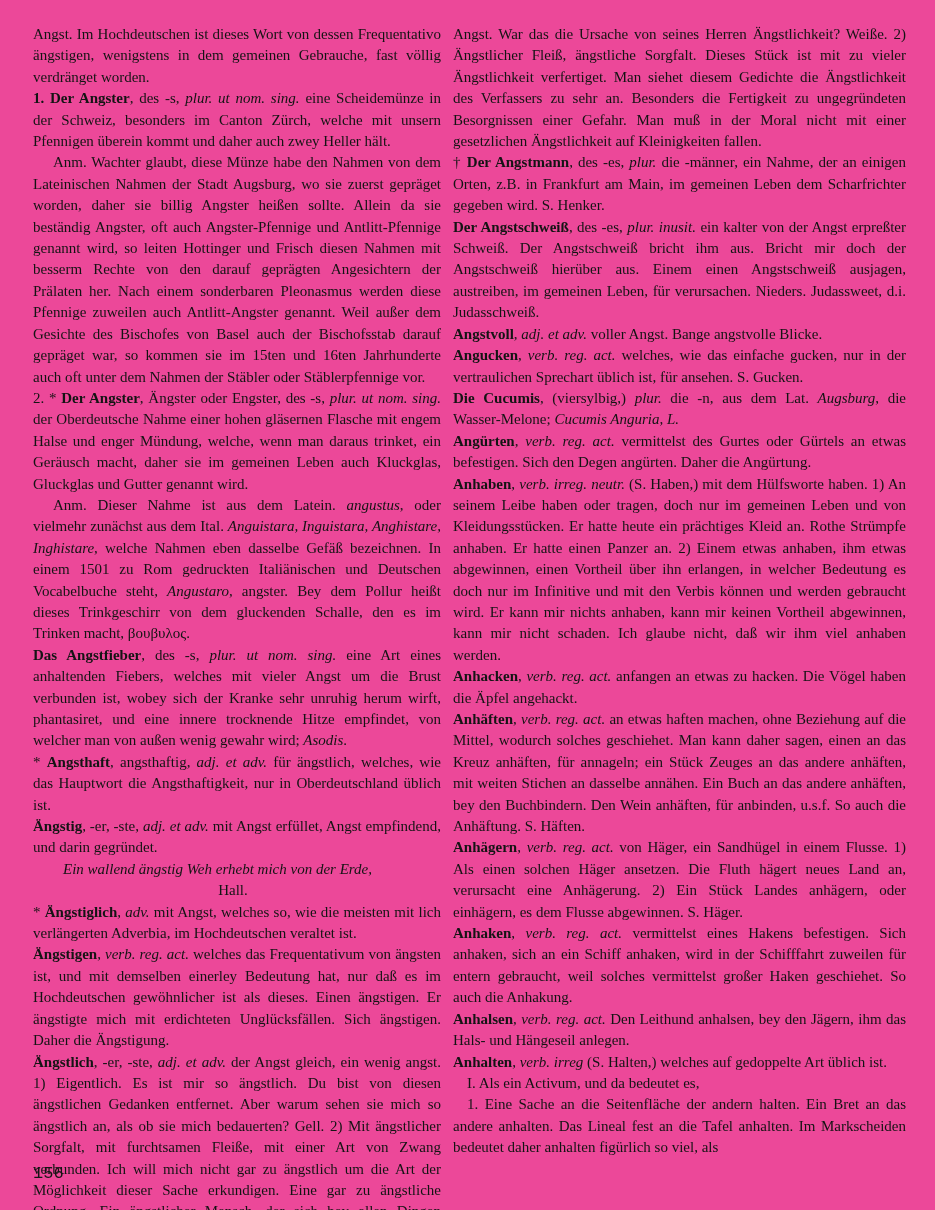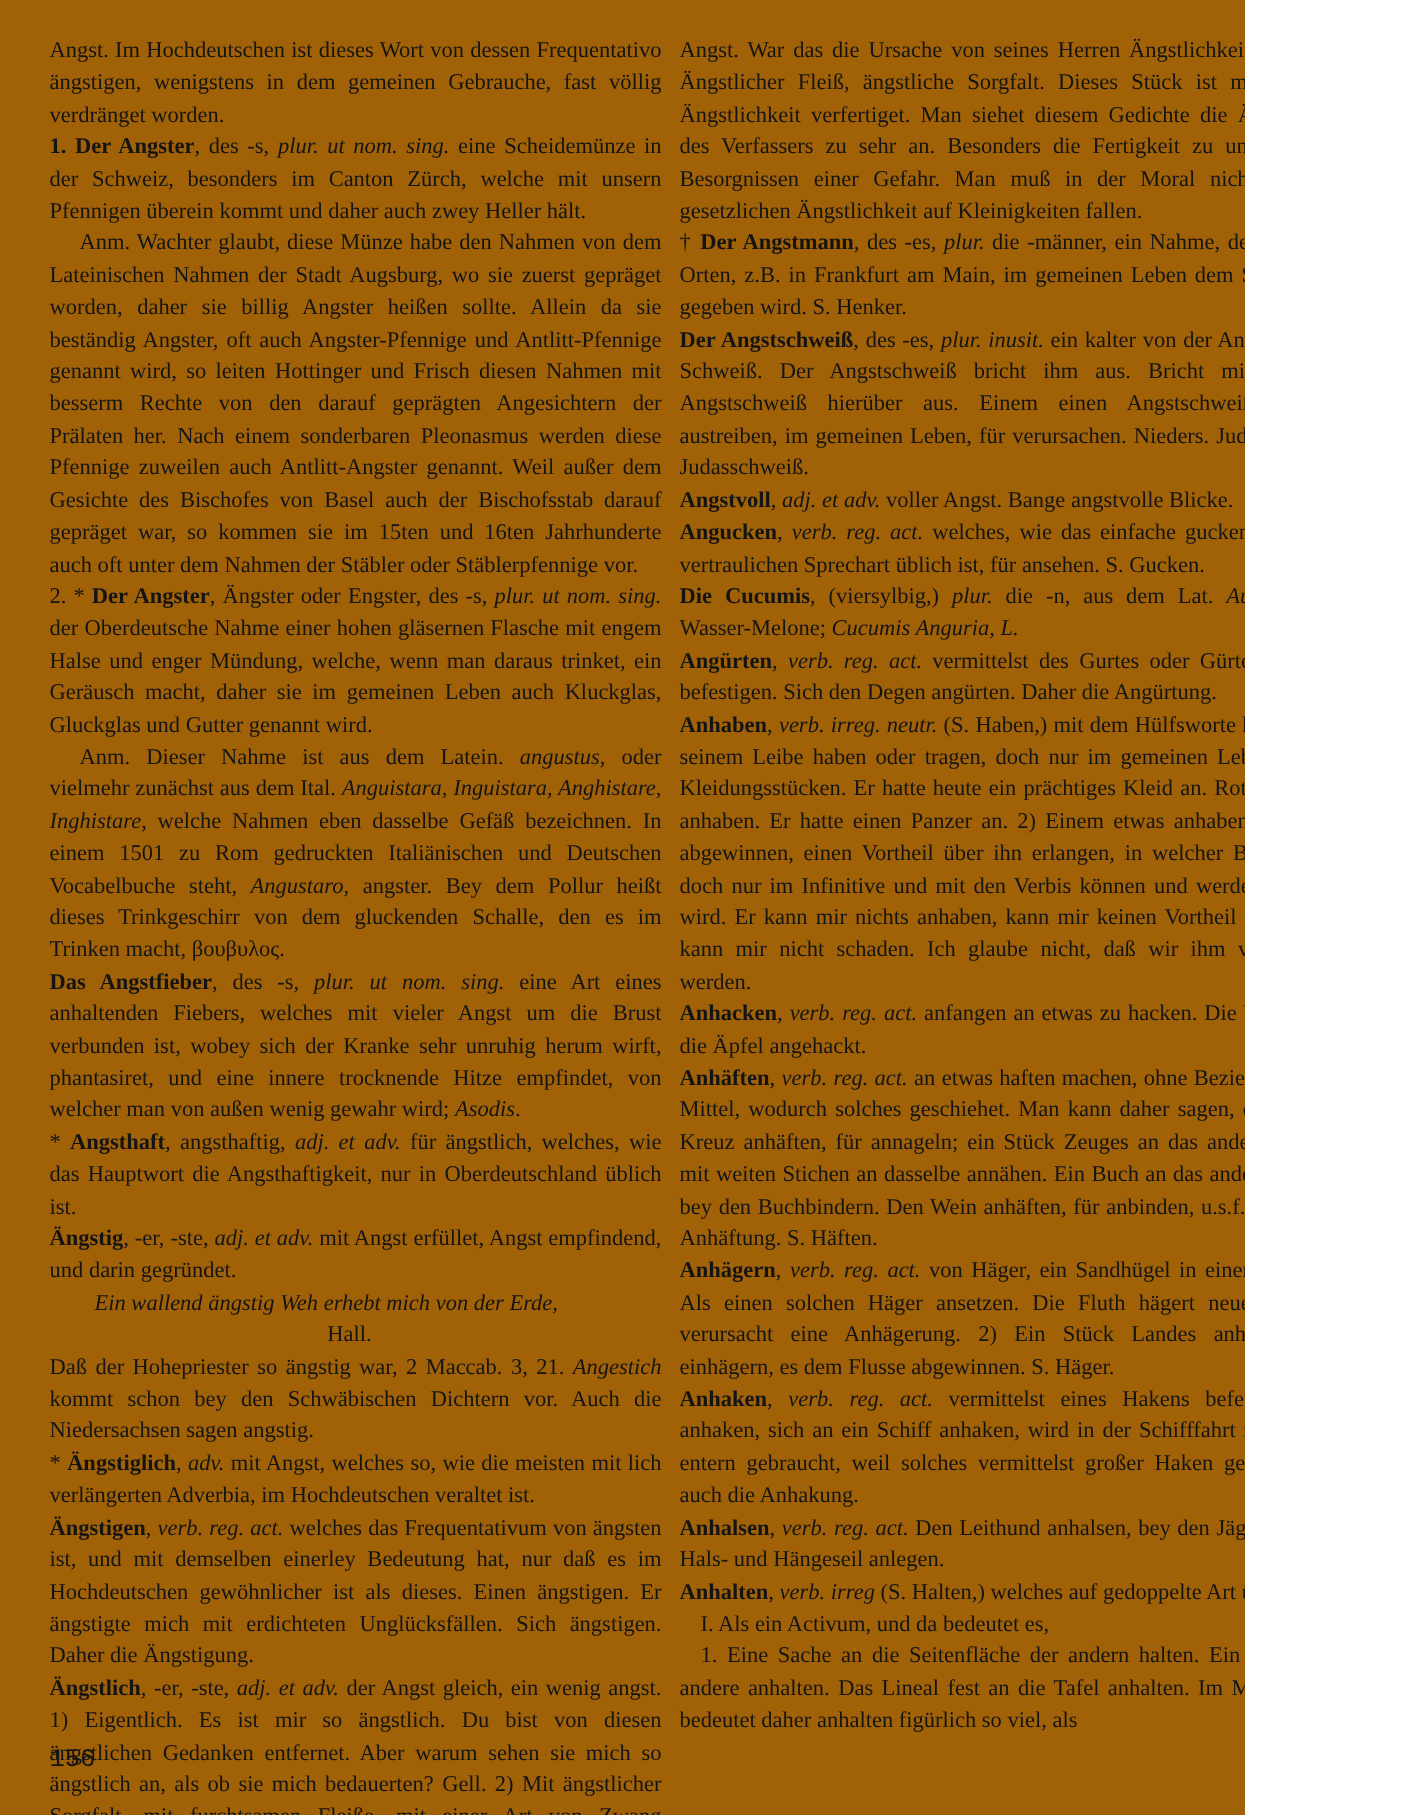--- a/index.html
+++ b/index.html
@@ -2,23 +2,23 @@
 <html lang="de"><head>
 <meta charset="utf-8">
 <style>
   html, body {
     margin: 0;
     padding: 0;
     background: #ffffff;
   }
   .page {
     position: relative;
-    width: 830px;
+    width: 935px;
     height: 1210px;
-    background: #a16207;
+    background: #ec4899;
     color: #141414;
     font-family: "Liberation Serif", "DejaVu Serif", serif;
     overflow: hidden;
   }
   .columns {
     position: absolute;
     left: 33px;
     top: 24px;
     width: 873px;
     display: flex;
@@ -61,21 +61,20 @@
         <p class="cont"><span>Angst. Im Hochdeutschen ist dieses Wort von dessen Frequentativo ängstigen, wenigstens in dem gemeinen Gebrauche, fast völlig verdränget worden.</span></p>
         <p class="entry"><b>1. Der Angster</b><span>, des -s, </span><i>plur. ut nom. sing.</i><span> eine Scheidemünze in der Schweiz, besonders im Canton Zürch, welche mit unsern Pfennigen überein kommt und daher auch zwey Heller hält.</span></p>
         <p class="anm"><span>Anm. Wachter glaubt, diese Münze habe den Nahmen von dem Lateinischen Nahmen der Stadt Augsburg, wo sie zuerst gepräget worden, daher sie billig Angster heißen sollte. Allein da sie beständig Angster, oft auch Angster-Pfennige und Antlitt-Pfennige genannt wird, so leiten Hottinger und Frisch diesen Nahmen mit besserm Rechte von den darauf geprägten Angesichtern der Prälaten her. Nach einem sonderbaren Pleonasmus werden diese Pfennige zuweilen auch Antlitt-Angster genannt. Weil außer dem Gesichte des Bischofes von Basel auch der Bischofsstab darauf gepräget war, so kommen sie im 15ten und 16ten Jahrhunderte auch oft unter dem Nahmen der Stäbler oder Stäblerpfennige vor.</span></p>
         <p class="entry"><span>2. * </span><b>Der Angster</b><span>, Ängster oder Engster, des -s, </span><i>plur. ut nom. sing.</i><span> der Oberdeutsche Nahme einer hohen gläsernen Flasche mit engem Halse und enger Mündung, welche, wenn man daraus trinket, ein Geräusch macht, daher sie im gemeinen Leben auch Kluckglas, Gluckglas und Gutter genannt wird.</span></p>
         <p class="anm"><span>Anm. Dieser Nahme ist aus dem Latein. </span><i>angustus</i><span>, oder vielmehr zunächst aus dem Ital. </span><i>Anguistara, Inguistara, Anghistare, Inghistare</i><span>, welche Nahmen eben dasselbe Gefäß bezeichnen. In einem 1501 zu Rom gedruckten Italiänischen und Deutschen Vocabelbuche steht, </span><i>Angustaro</i><span>, angster. Bey dem Pollur heißt dieses Trinkgeschirr von dem gluckenden Schalle, den es im Trinken macht, βουβυλος.</span></p>
         <p class="entry"><b>Das Angstfieber</b><span>, des -s, </span><i>plur. ut nom. sing.</i><span> eine Art eines anhaltenden Fiebers, welches mit vieler Angst um die Brust verbunden ist, wobey sich der Kranke sehr unruhig herum wirft, phantasiret, und eine innere trocknende Hitze empfindet, von welcher man von außen wenig gewahr wird; </span><i>Asodis</i><span>.</span></p>
         <p class="entry"><span>* </span><b>Angsthaft</b><span>, angsthaftig, </span><i>adj. et adv.</i><span> für ängstlich, welches, wie das Hauptwort die Angsthaftigkeit, nur in Oberdeutschland üblich ist.</span></p>
         <p class="entry"><b>Ängstig</b><span>, -er, -ste, </span><i>adj. et adv.</i><span> mit Angst erfüllet, Angst empfindend, und darin gegründet.</span></p>
         <p class="verse"><span>Ein wallend ängstig Weh erhebt mich von der Erde,</span></p>
         <p class="attrib"><span>Hall.</span></p>
-        <p class="cont"><span>Daß der Hohepriester so ängstig war, 2 Maccab. 3, 21. </span><i>Angestich</i><span> kommt schon bey den Schwäbischen Dichtern vor. Auch die Niedersachsen sagen angstig.</span></p>
         <p class="entry"><span>* </span><b>Ängstiglich</b><span>, </span><i>adv.</i><span> mit Angst, welches so, wie die meisten mit lich verlängerten Adverbia, im Hochdeutschen veraltet ist.</span></p>
         <p class="entry"><b>Ängstigen</b><span>, </span><i>verb. reg. act.</i><span> welches das Frequentativum von ängsten ist, und mit demselben einerley Bedeutung hat, nur daß es im Hochdeutschen gewöhnlicher ist als dieses. Einen ängstigen. Er ängstigte mich mit erdichteten Unglücksfällen. Sich ängstigen. Daher die Ängstigung.</span></p>
         <p class="entry"><b>Ängstlich</b><span>, -er, -ste, </span><i>adj. et adv.</i><span> der Angst gleich, ein wenig angst. 1) Eigentlich. Es ist mir so ängstlich. Du bist von diesen ängstlichen Gedanken entfernet. Aber warum sehen sie mich so ängstlich an, als ob sie mich bedauerten? Gell. 2) Mit ängstlicher Sorgfalt, mit furchtsamen Fleiße, mit einer Art von Zwang verbunden. Ich will mich nicht gar zu ängstlich um die Art der Möglichkeit dieser Sache erkundigen. Eine gar zu ängstliche Ordnung. Ein ängstlicher Mensch, der sich bey allen Dingen ungegründete Furcht und Besorgniß macht.</span></p>
       </div>
     <div class="col col-right">
         <p class="cont"><span>Angst. War das die Ursache von seines Herren Ängstlichkeit? Weiße. 2) Ängstlicher Fleiß, ängstliche Sorgfalt. Dieses Stück ist mit zu vieler Ängstlichkeit verfertiget. Man siehet diesem Gedichte die Ängstlichkeit des Verfassers zu sehr an. Besonders die Fertigkeit zu ungegründeten Besorgnissen einer Gefahr. Man muß in der Moral nicht mit einer gesetzlichen Ängstlichkeit auf Kleinigkeiten fallen.</span></p>
         <p class="entry"><span>† </span><b>Der Angstmann</b><span>, des -es, </span><i>plur.</i><span> die -männer, ein Nahme, der an einigen Orten, z.B. in Frankfurt am Main, im gemeinen Leben dem Scharfrichter gegeben wird. S. Henker.</span></p>
         <p class="entry"><b>Der Angstschweiß</b><span>, des -es, </span><i>plur. inusit.</i><span> ein kalter von der Angst erpreßter Schweiß. Der Angstschweiß bricht ihm aus. Bricht mir doch der Angstschweiß hierüber aus. Einem einen Angstschweiß ausjagen, austreiben, im gemeinen Leben, für verursachen. Nieders. Judassweet, d.i. Judasschweiß.</span></p>
         <p class="entry"><b>Angstvoll</b><span>, </span><i>adj. et adv.</i><span> voller Angst. Bange angstvolle Blicke.</span></p>
         <p class="entry"><b>Angucken</b><span>, </span><i>verb. reg. act.</i><span> welches, wie das einfache gucken, nur in der vertraulichen Sprechart üblich ist, für ansehen. S. Gucken.</span></p>

